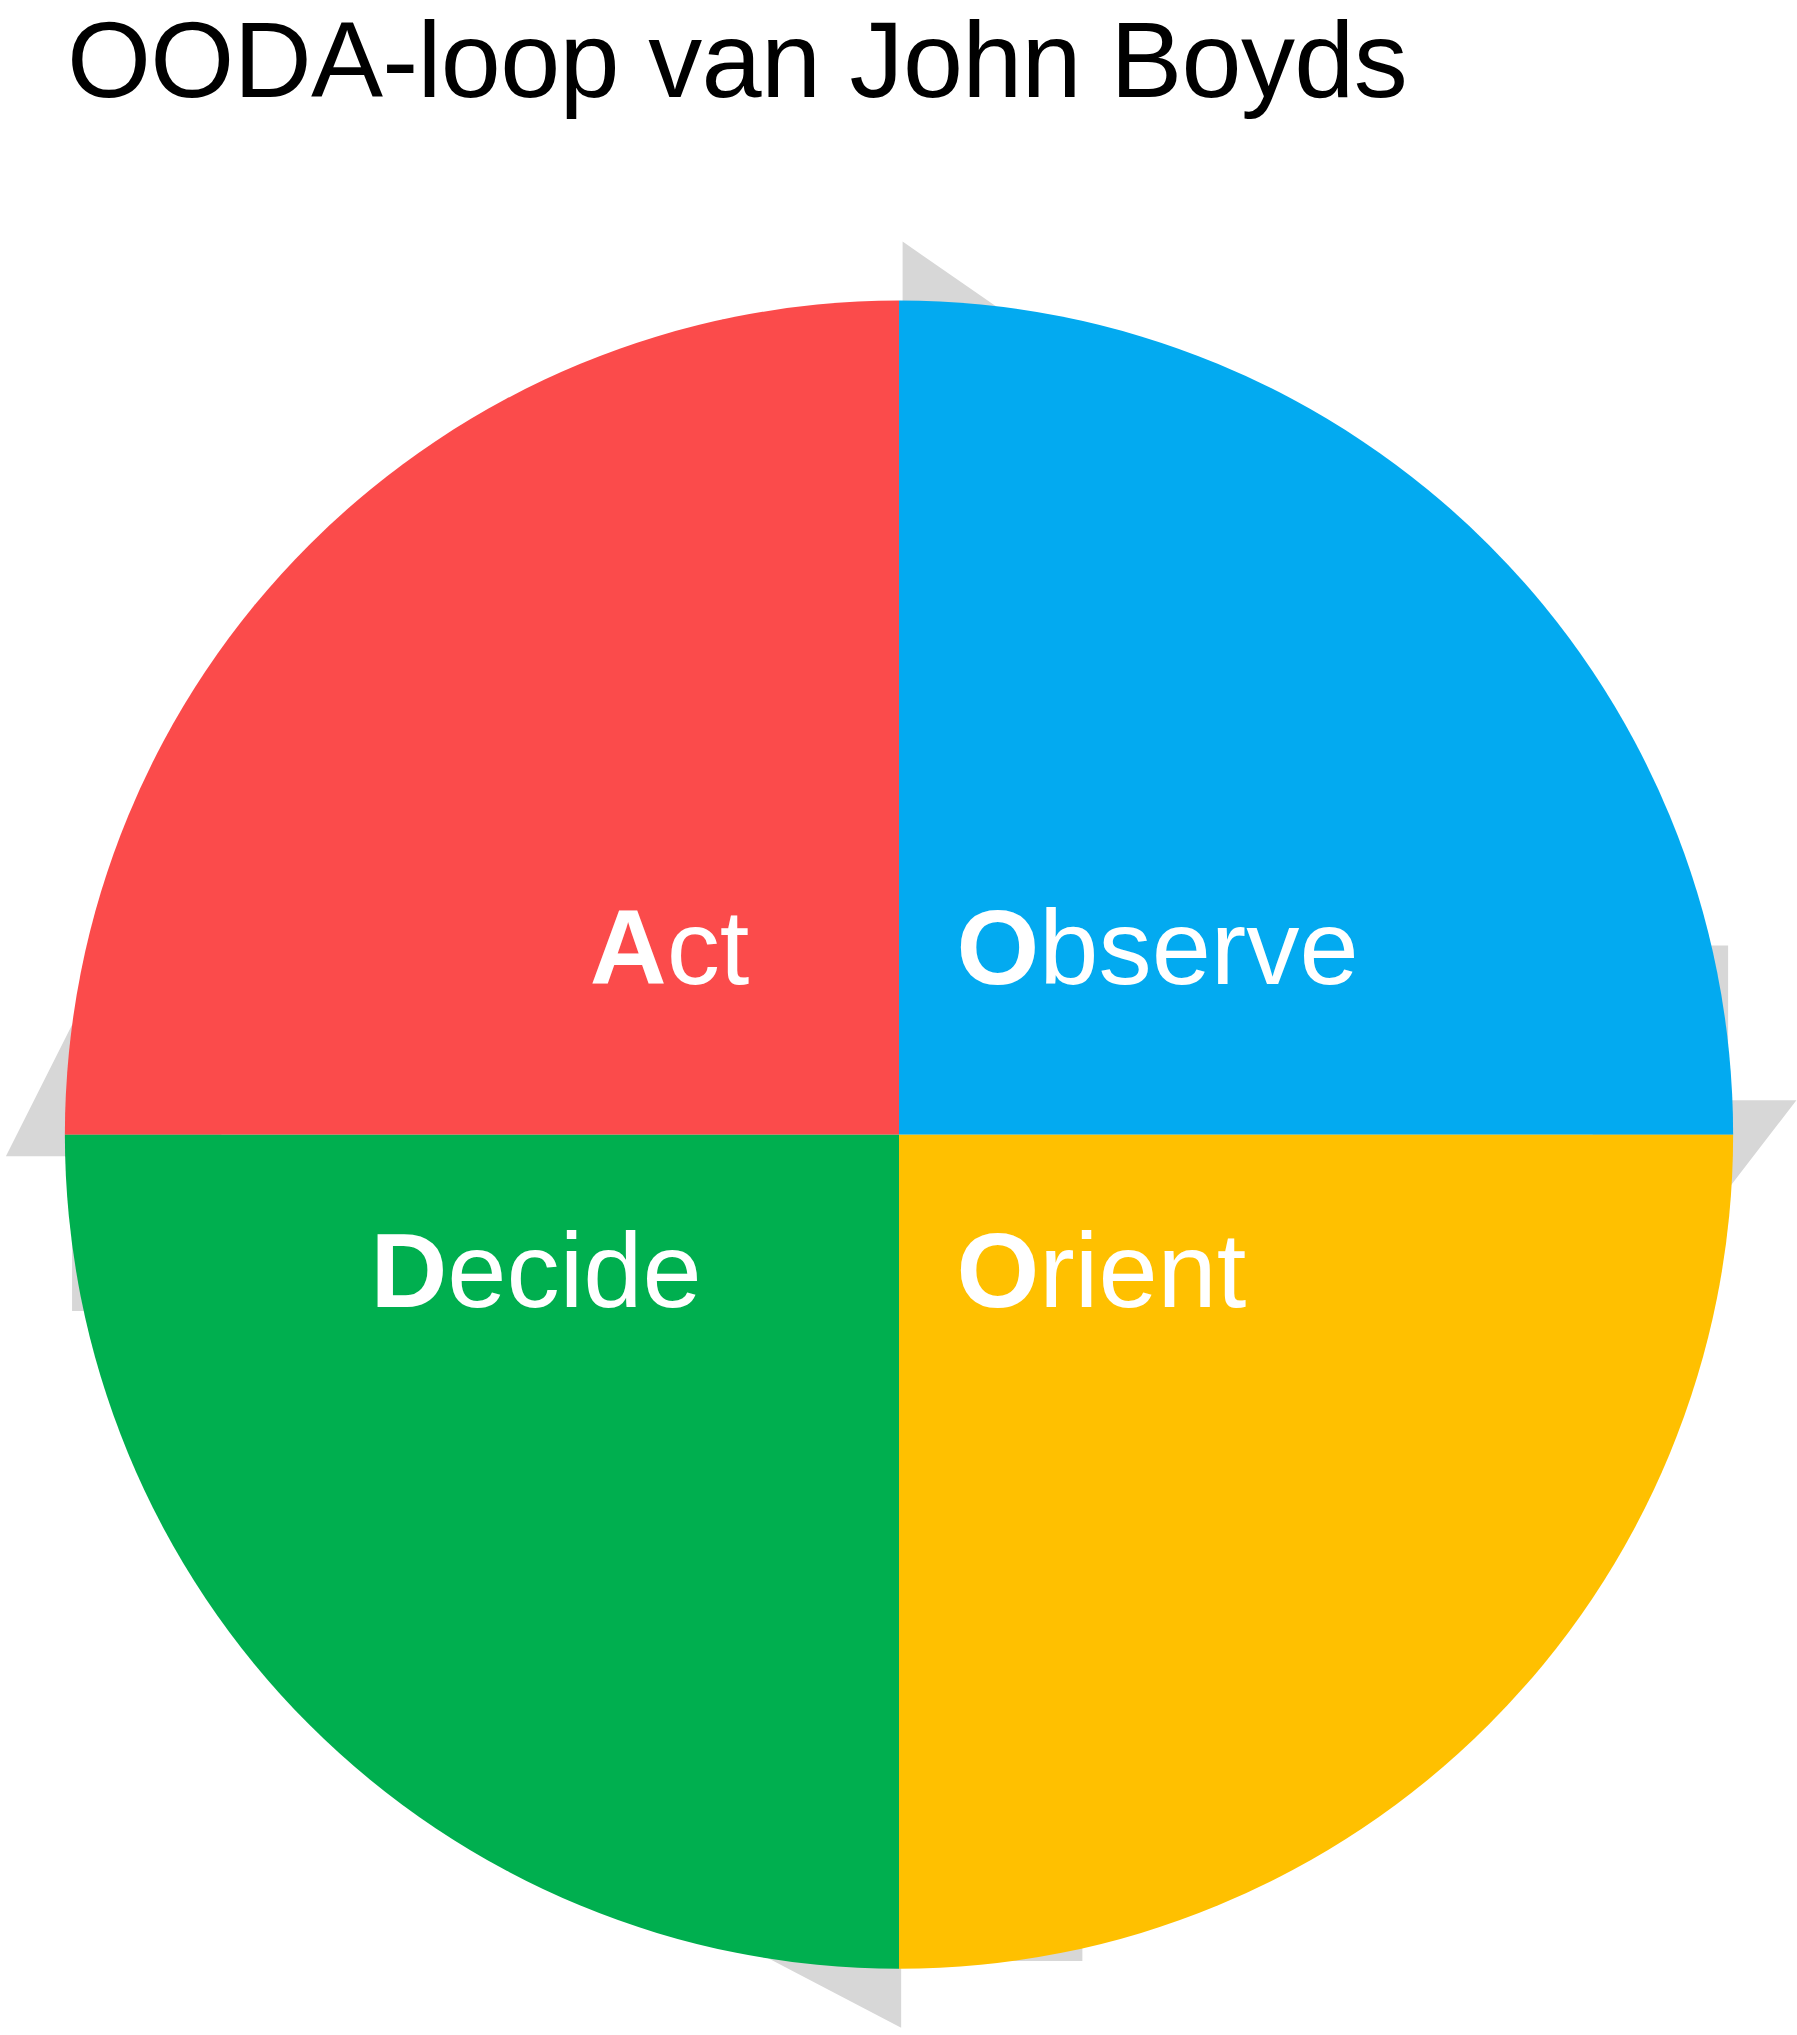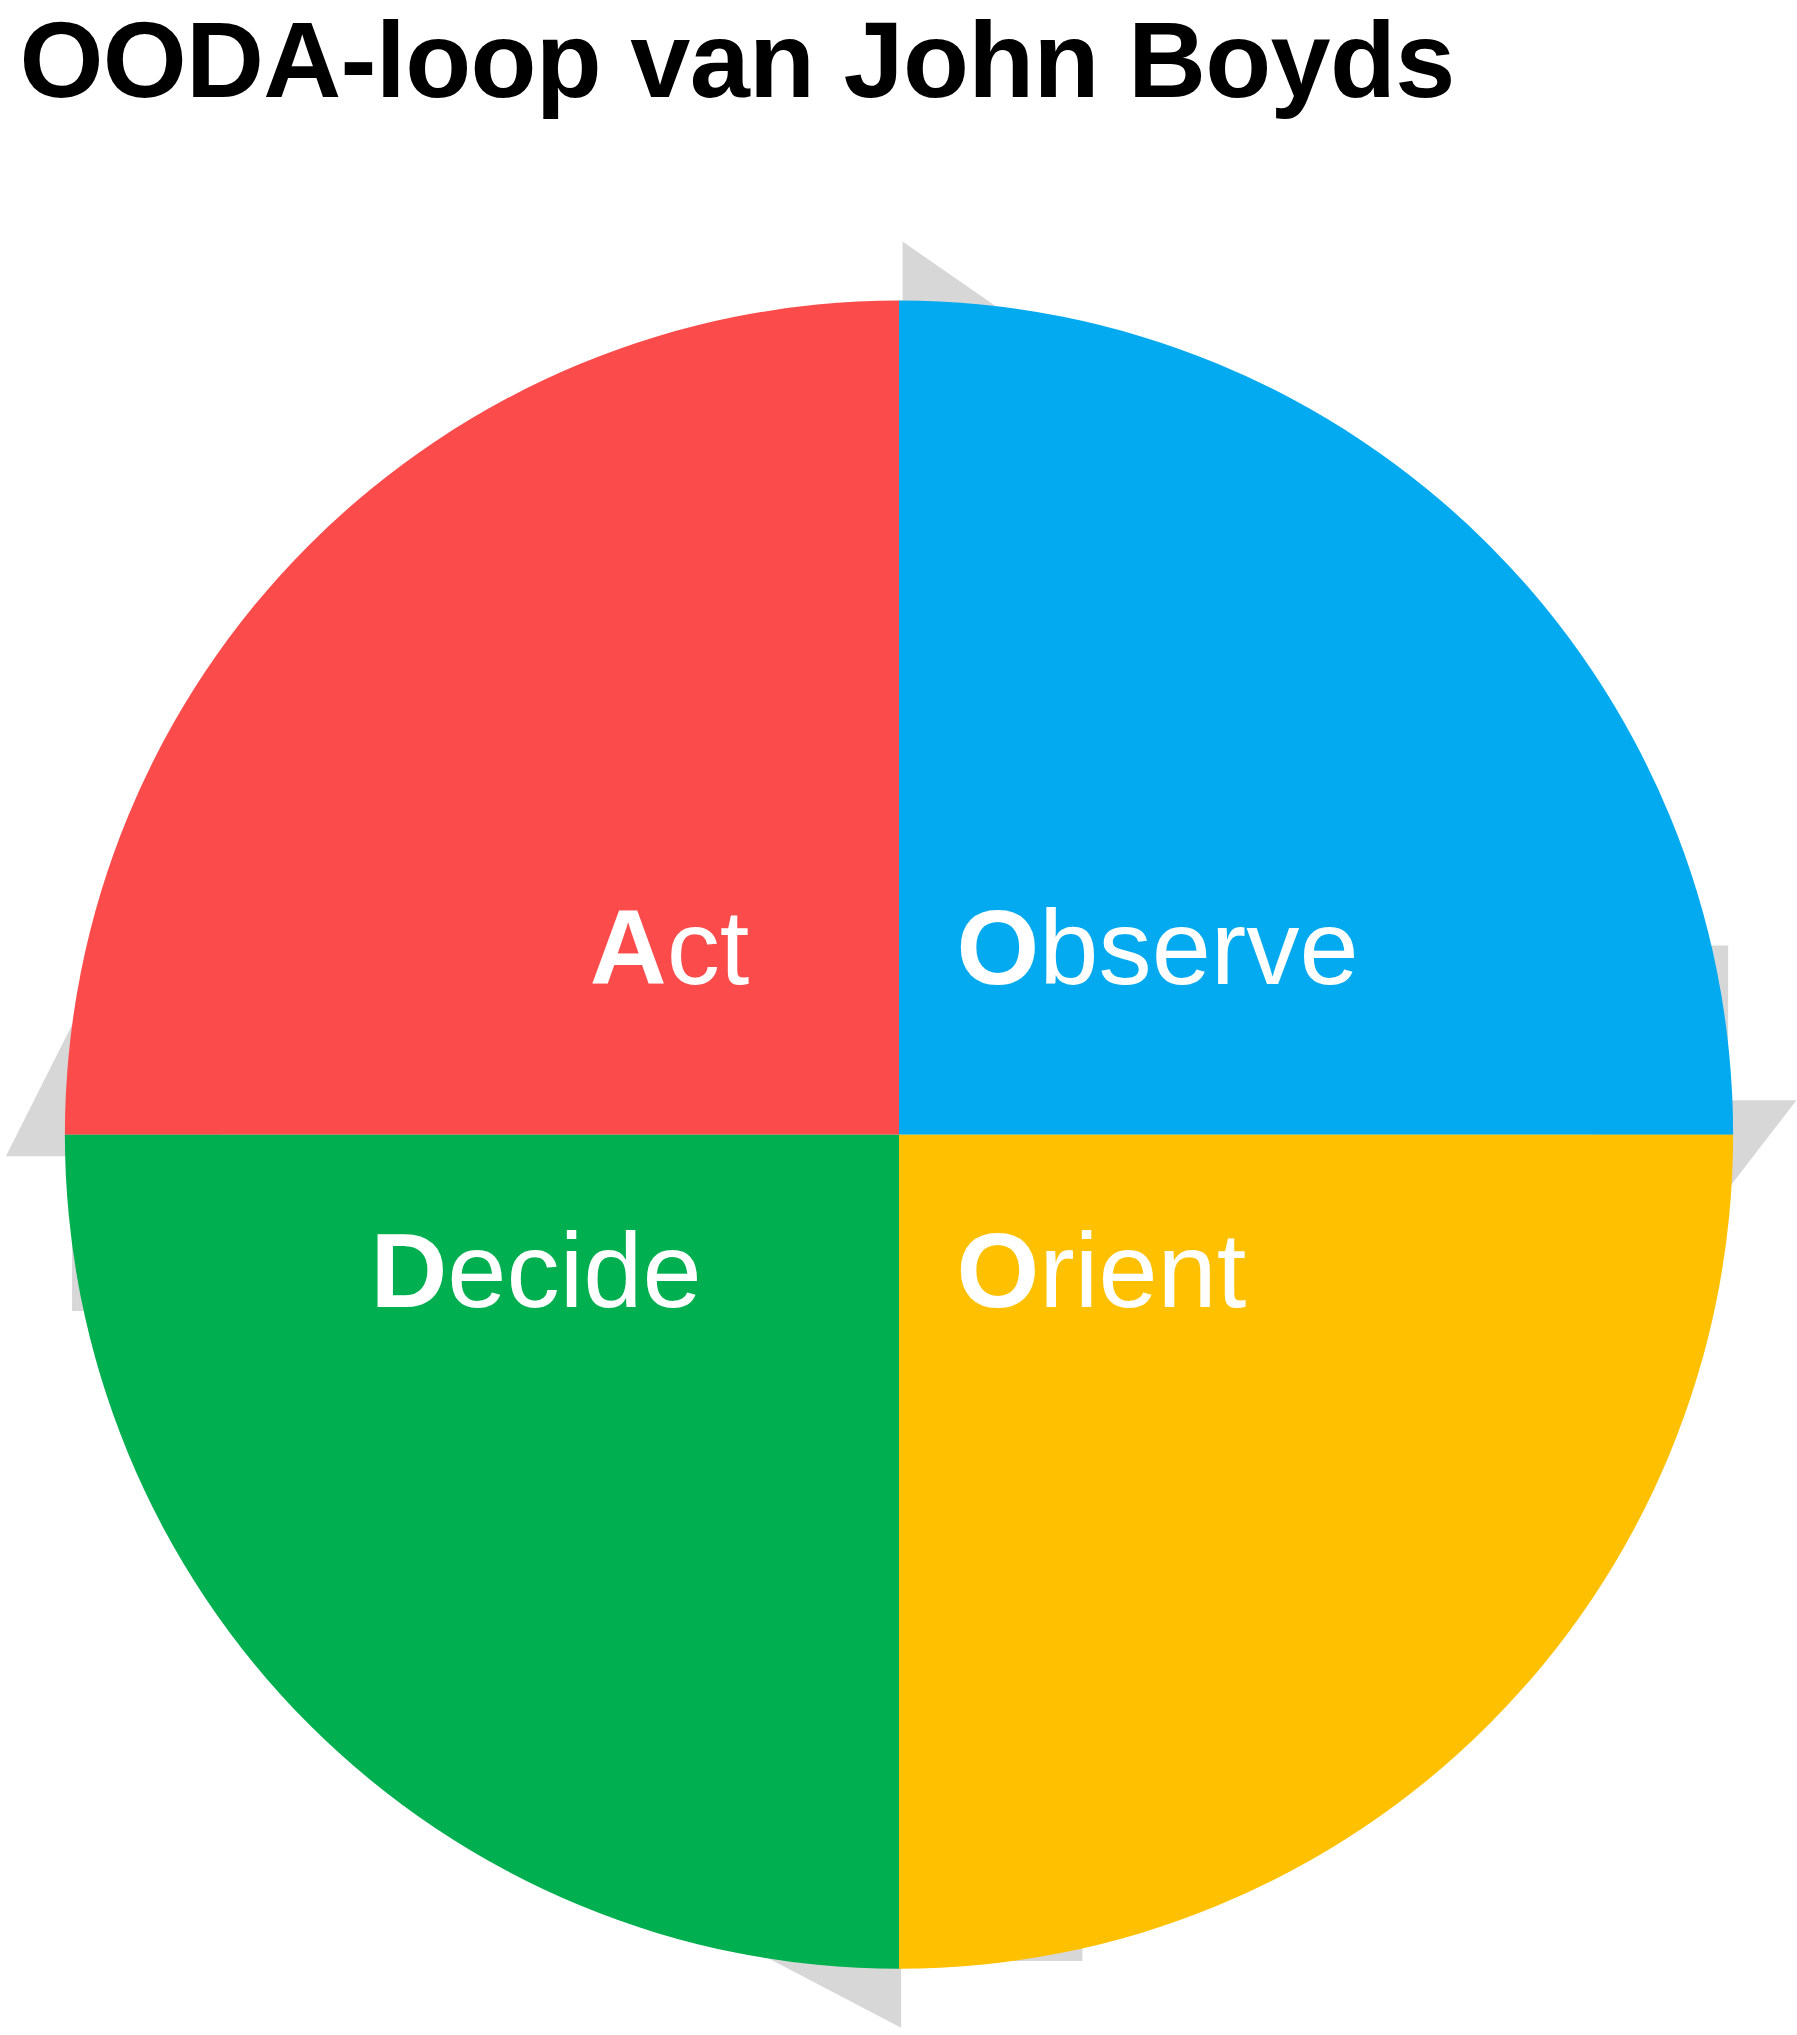--- a/index.html
+++ b/index.html
@@ -21,21 +21,21 @@
     background: #ffffff;
   }
   #diagram-title {
     position: absolute;
     left: 0;
     top: 0;
     width: 1474px;
     text-align: center;
     font-family: "Liberation Sans", sans-serif;
     font-size: 108px;
-    font-weight: 700;
+    font-weight: 400;
     line-height: 1.0;
     color: #000000;
     letter-spacing: -0.7px;
     padding-top: 5.8px;
     box-sizing: border-box;
     white-space: nowrap;
   }
   #ooda-svg {
     position: absolute;
     left: 0;

